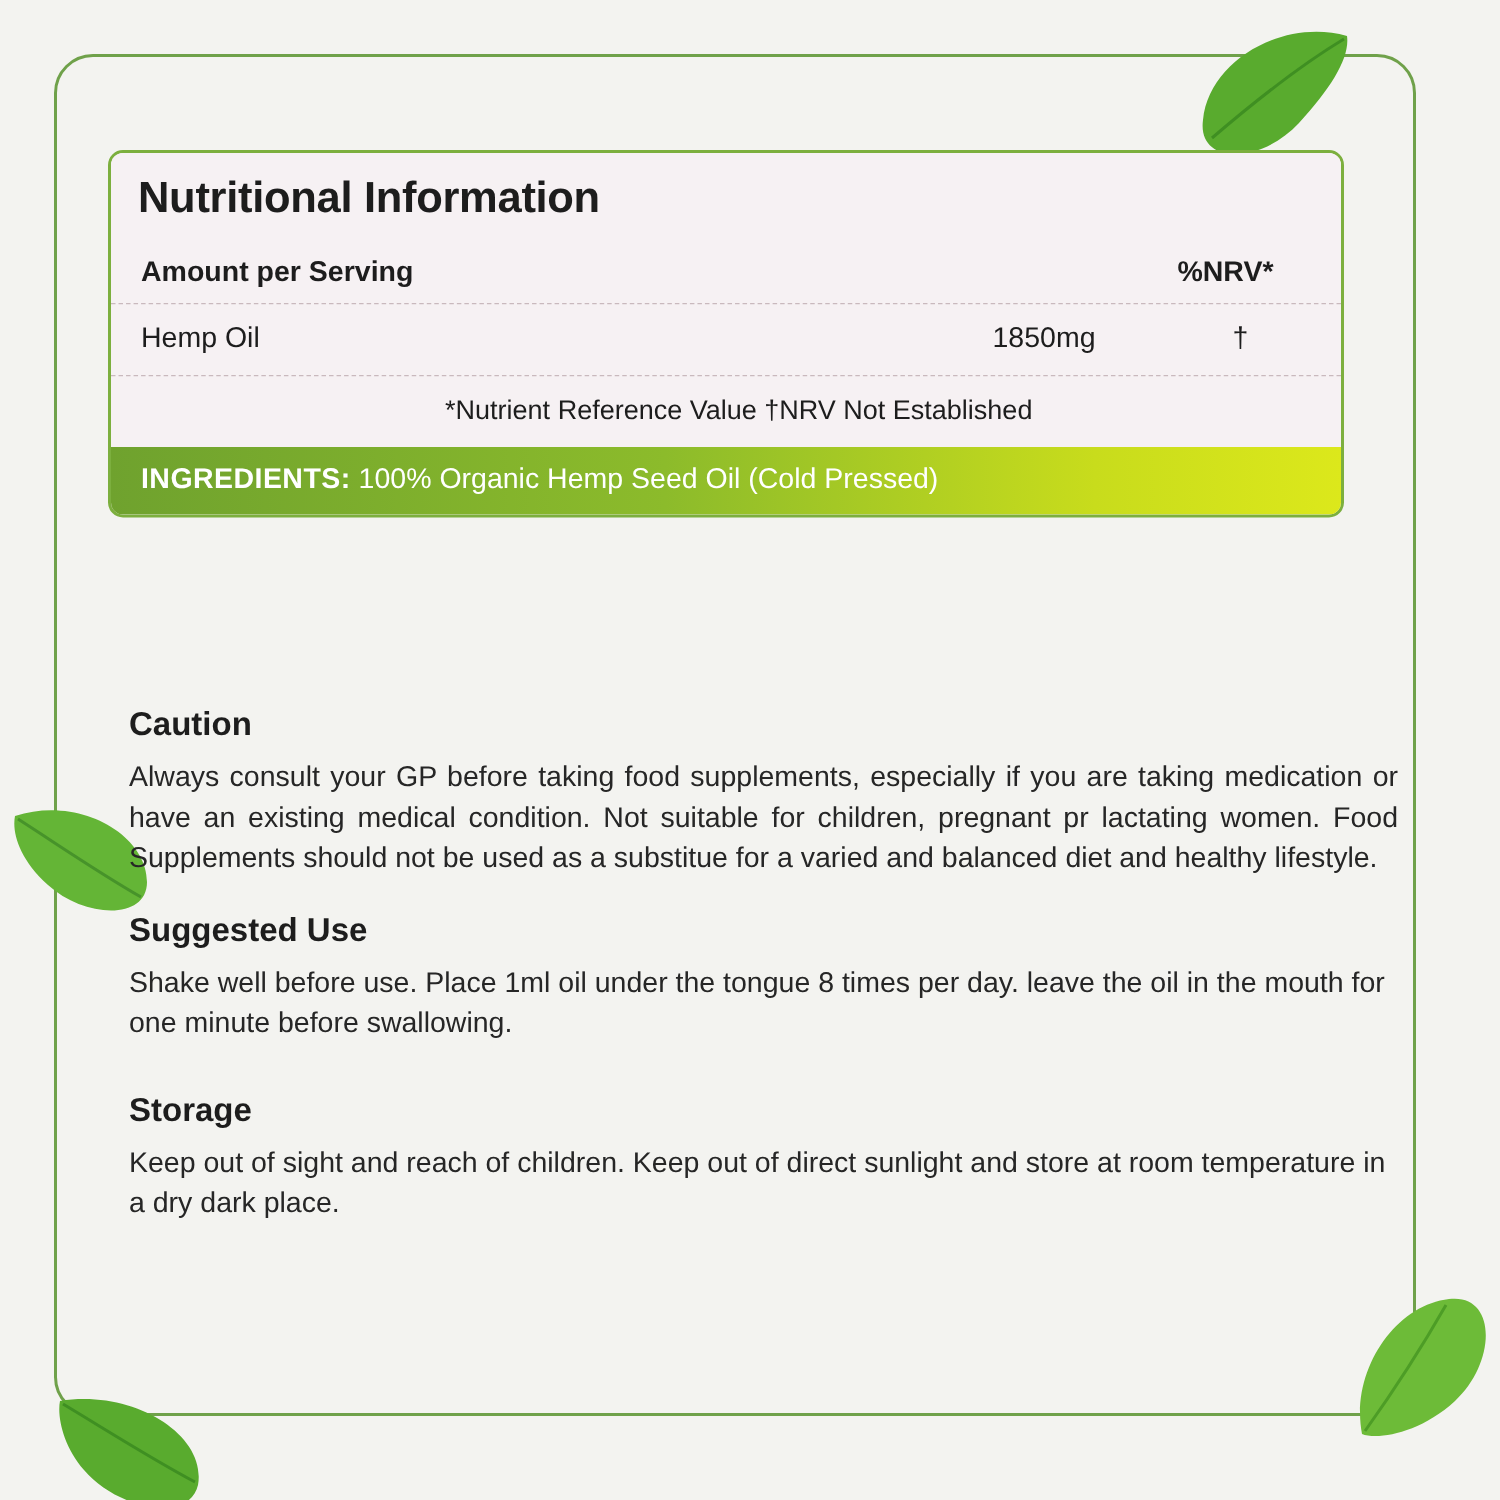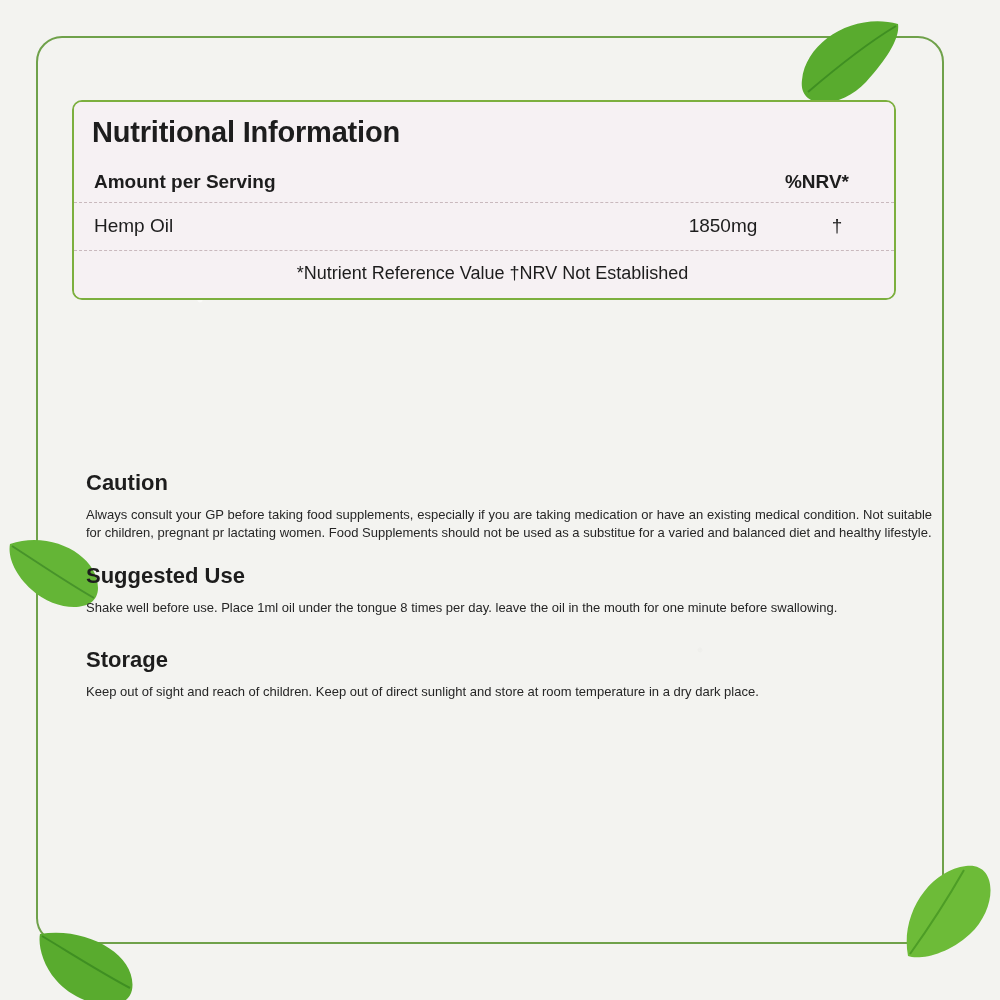--- a/index.html
+++ b/index.html
@@ -77,23 +77,24 @@
     padding: 10px 35px 9px 20px;
     border-bottom: 1px dashed #c9b9bd;
     background: #f6f1f3;
   }
   .amount-row .lbl { font-size: 19px; font-weight: bold; color: #1d1d1d; }
   .amount-row .nrv { font-size: 19px; font-weight: bold; color: #1d1d1d; padding-right: 10px;}
 
   .item-row {
     display: flex;
     align-items: baseline;
-    padding: 12px 18px 13px 20px;
+    padding: 12px 28px 13px 20px;
     border-bottom: 1px dashed #c9b9bd;
     background: #f6f1f3;
+    gap: 17px;
   }
   .item-row .name { font-size: 19px; color: #1d1d1d; flex: 1; }
   .item-row .amt  { font-size: 19px; color: #1d1d1d; width: 150px; text-align: center; }
   .item-row .dag  { font-size: 19px; color: #1d1d1d; width: 78px; text-align: center; }
 
   .footnote {
     text-align: center;
     font-size: 18px;
     color: #1d1d1d;
     padding: 12px 1px 14px 18px;
@@ -114,21 +115,21 @@
     left: 86px; top: 470px;
     width: 846px;
   }
   .sec-title {
     font-size: 22px;
     font-weight: bold;
     color: #1d1d1d;
     margin: 0 0 10px 0;
   }
   .sec-body {
-    font-size: 13px;
+    font-size: 19px;
     line-height: 1.42;
     color: #262626;
     margin: 0;
   }
   .sec-body.justify { text-align: justify; }
   .sec { margin-bottom: 30px; }
   .sec.gap-lg { margin-bottom: 20px; }
 </style>
 </head>
 <body>
@@ -168,20 +169,24 @@
     </div>
 
     <div class="item-row">
       <span class="name">Hemp Oil</span>
       <span class="amt">1850mg</span>
       <span class="dag">†</span>
     </div>
 
     <div class="footnote">*Nutrient Reference Value †NRV Not Established</div>
 
+    <div class="ingredients-band">
+      <span class="head">INGREDIENTS:</span>
+      <span>100% Organic Hemp Seed Oil (Cold Pressed)</span>
+    </div>
   </div>
 
   <div class="sections">
 
     <div class="sec gap-lg">
       <h3 class="sec-title">Caution</h3>
       <p class="sec-body justify">Always consult your GP before taking food supplements, especially if you are taking medication or have an existing medical condition. Not suitable for children, pregnant pr lactating women. Food Supplements should not be used as a substitue for a varied and balanced diet and healthy lifestyle.</p>
     </div>
 
     <div class="sec">

